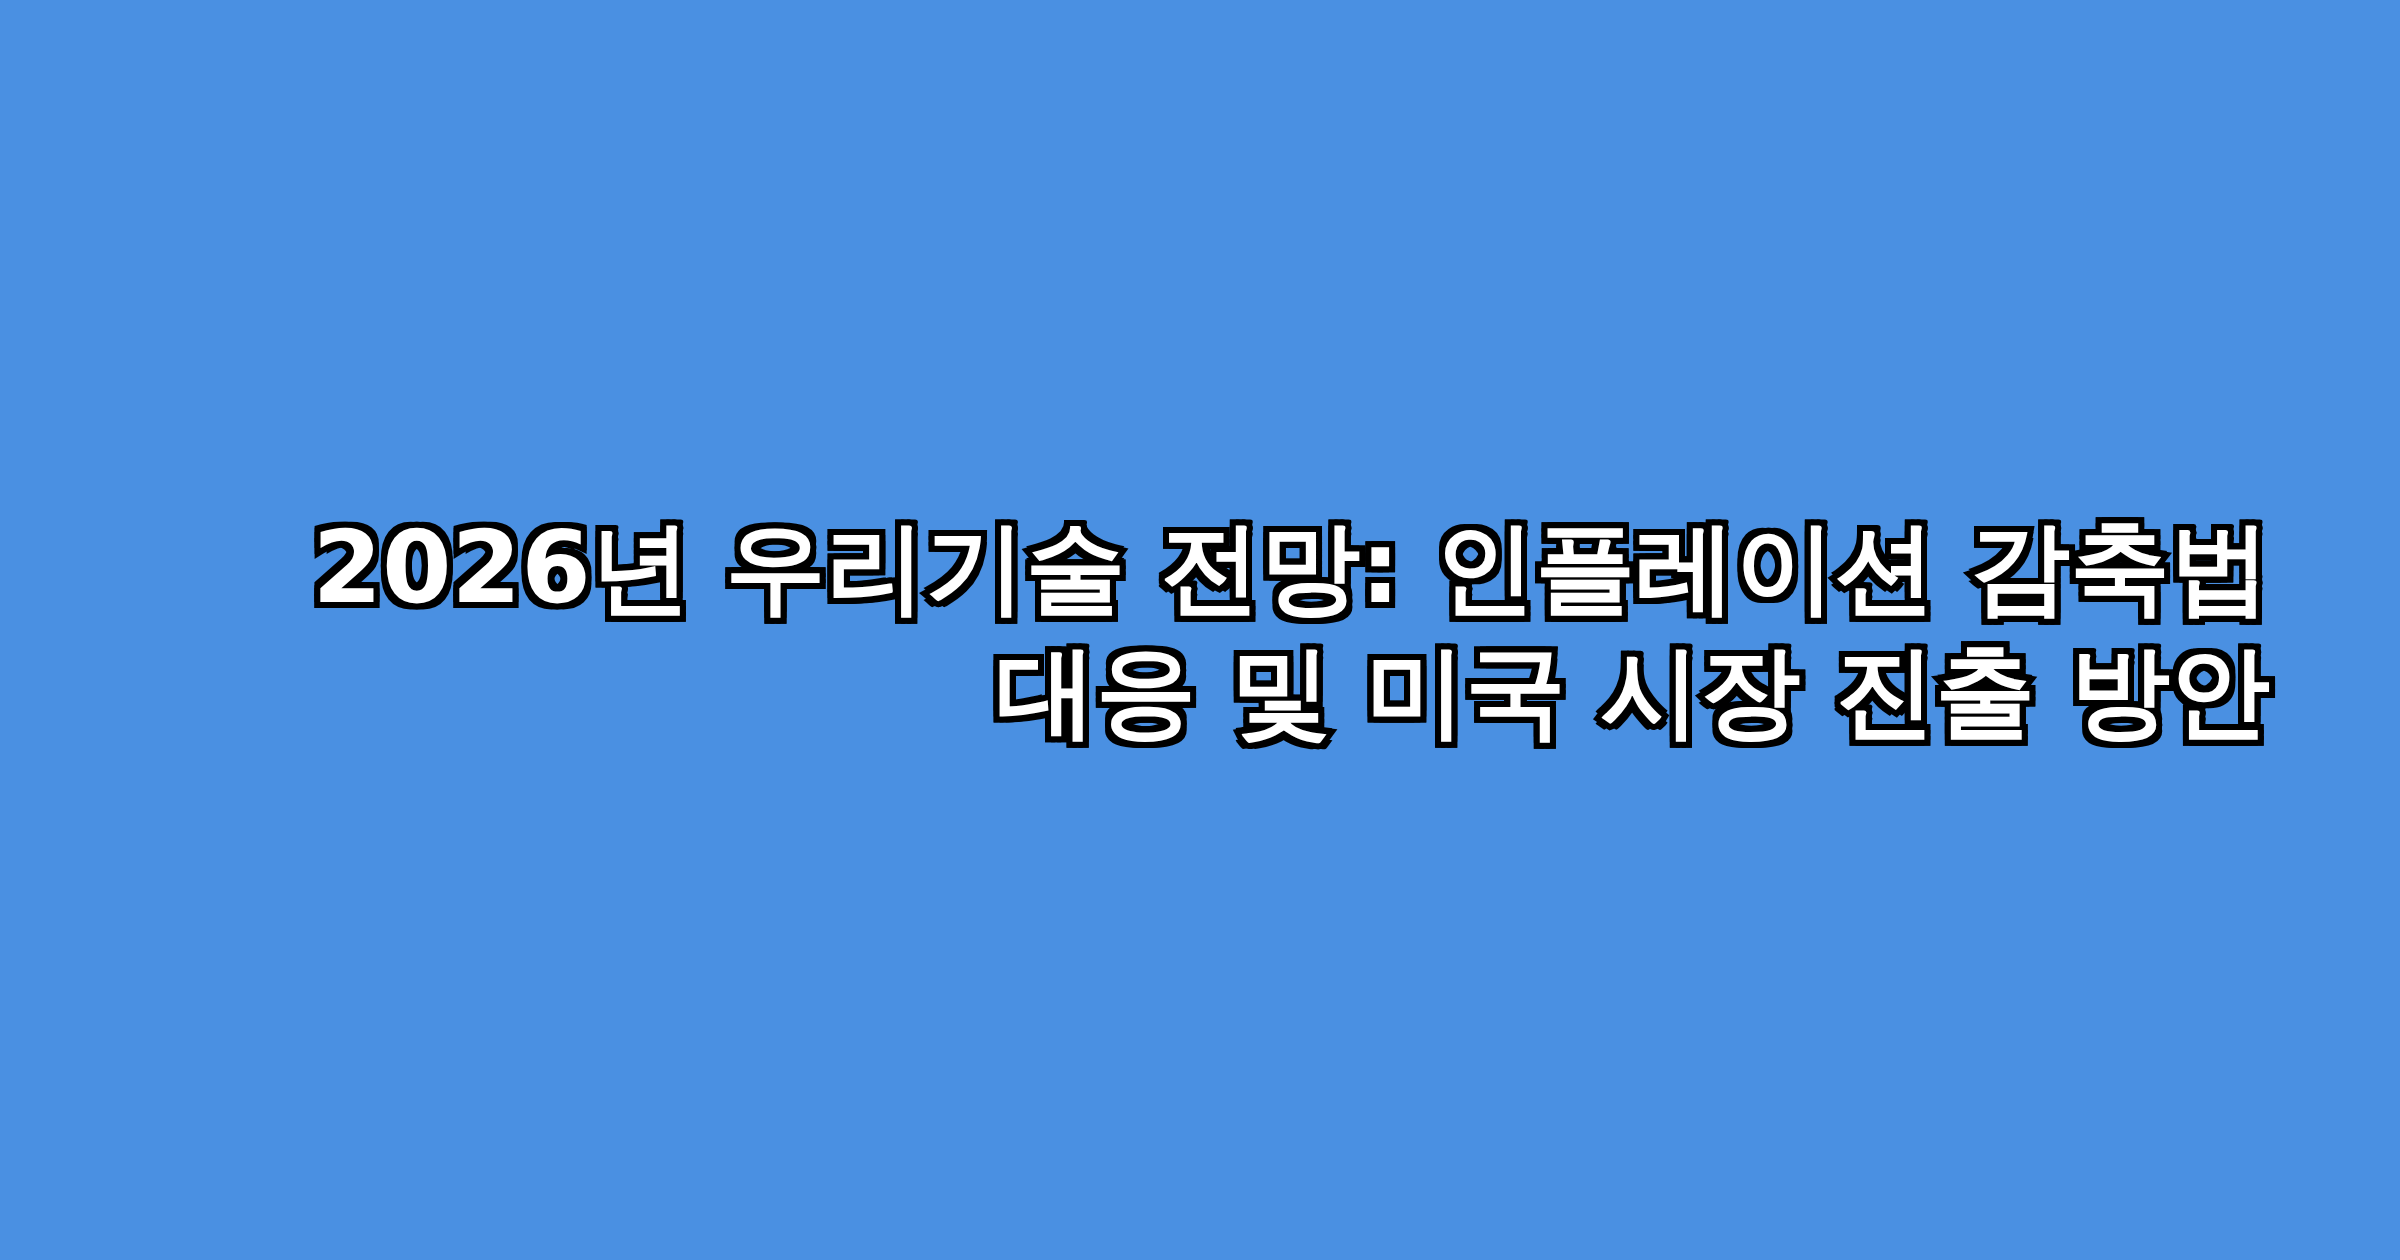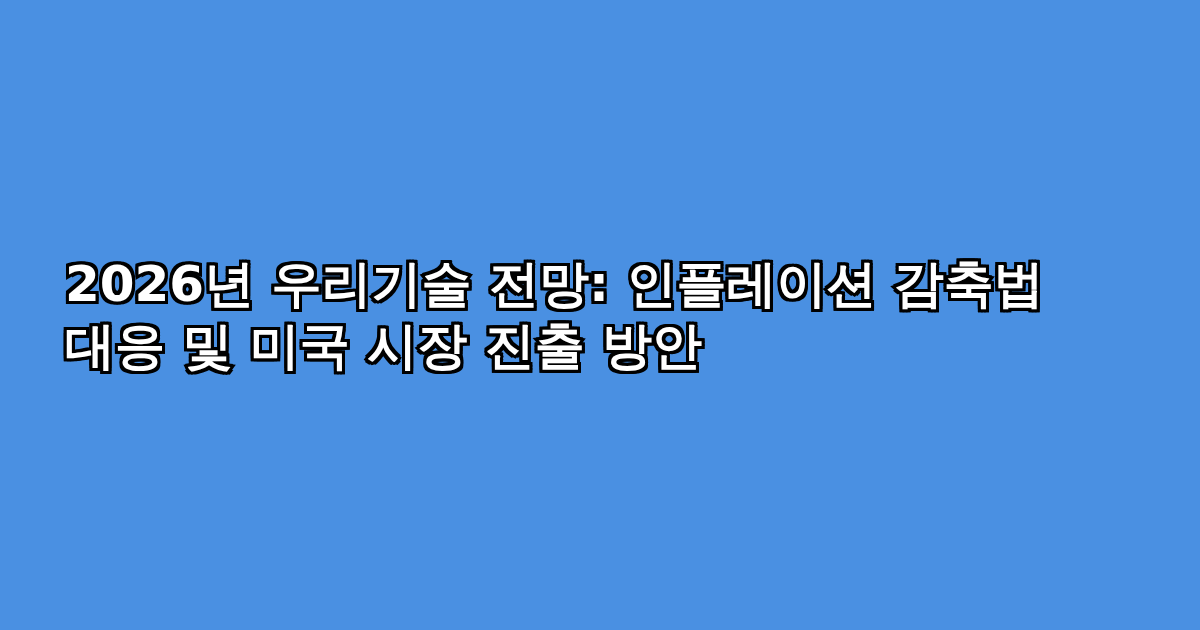--- a/index.html
+++ b/index.html
@@ -22,21 +22,21 @@
     height: 630px;
     background-color: #4a90e2;
     display: flex;
     align-items: center;
     justify-content: center;
     overflow: hidden;
   }
 
   .title-block {
     width: 1090px;
-    text-align: left;
+    text-align: right;
     padding: 0 10px;
     box-sizing: border-box;
   }
 
   .og-title {
     margin: 0;
     font-family: "DejaVu Sans", "Liberation Sans", sans-serif;
     font-size: 50px;
     font-weight: 700;
     line-height: 62px;

